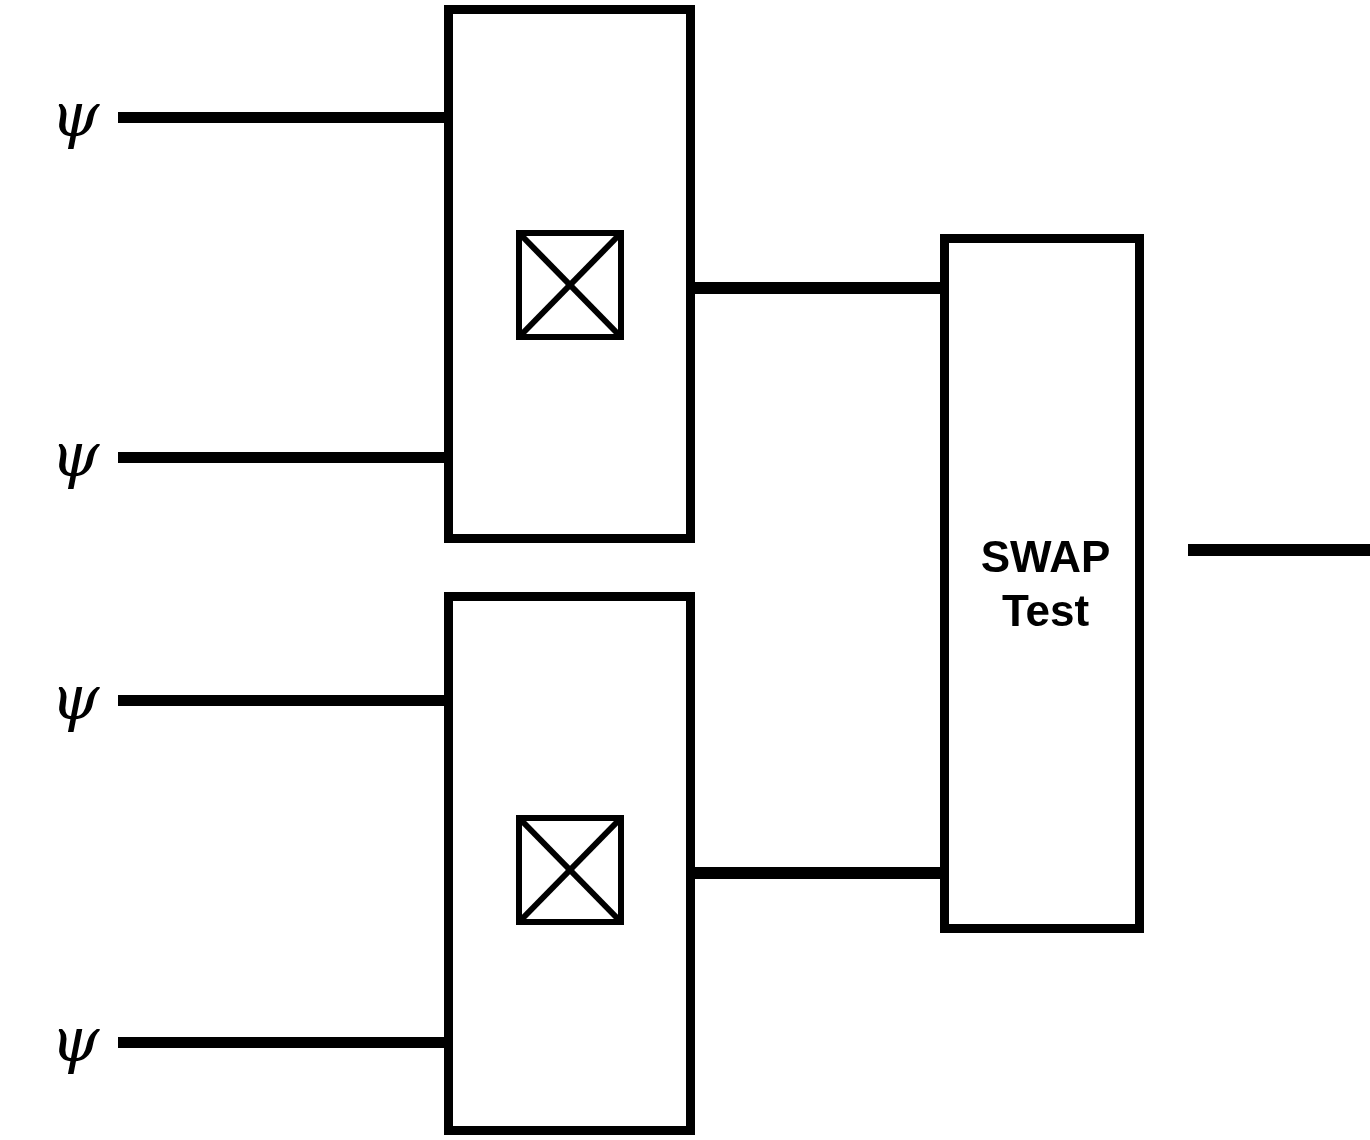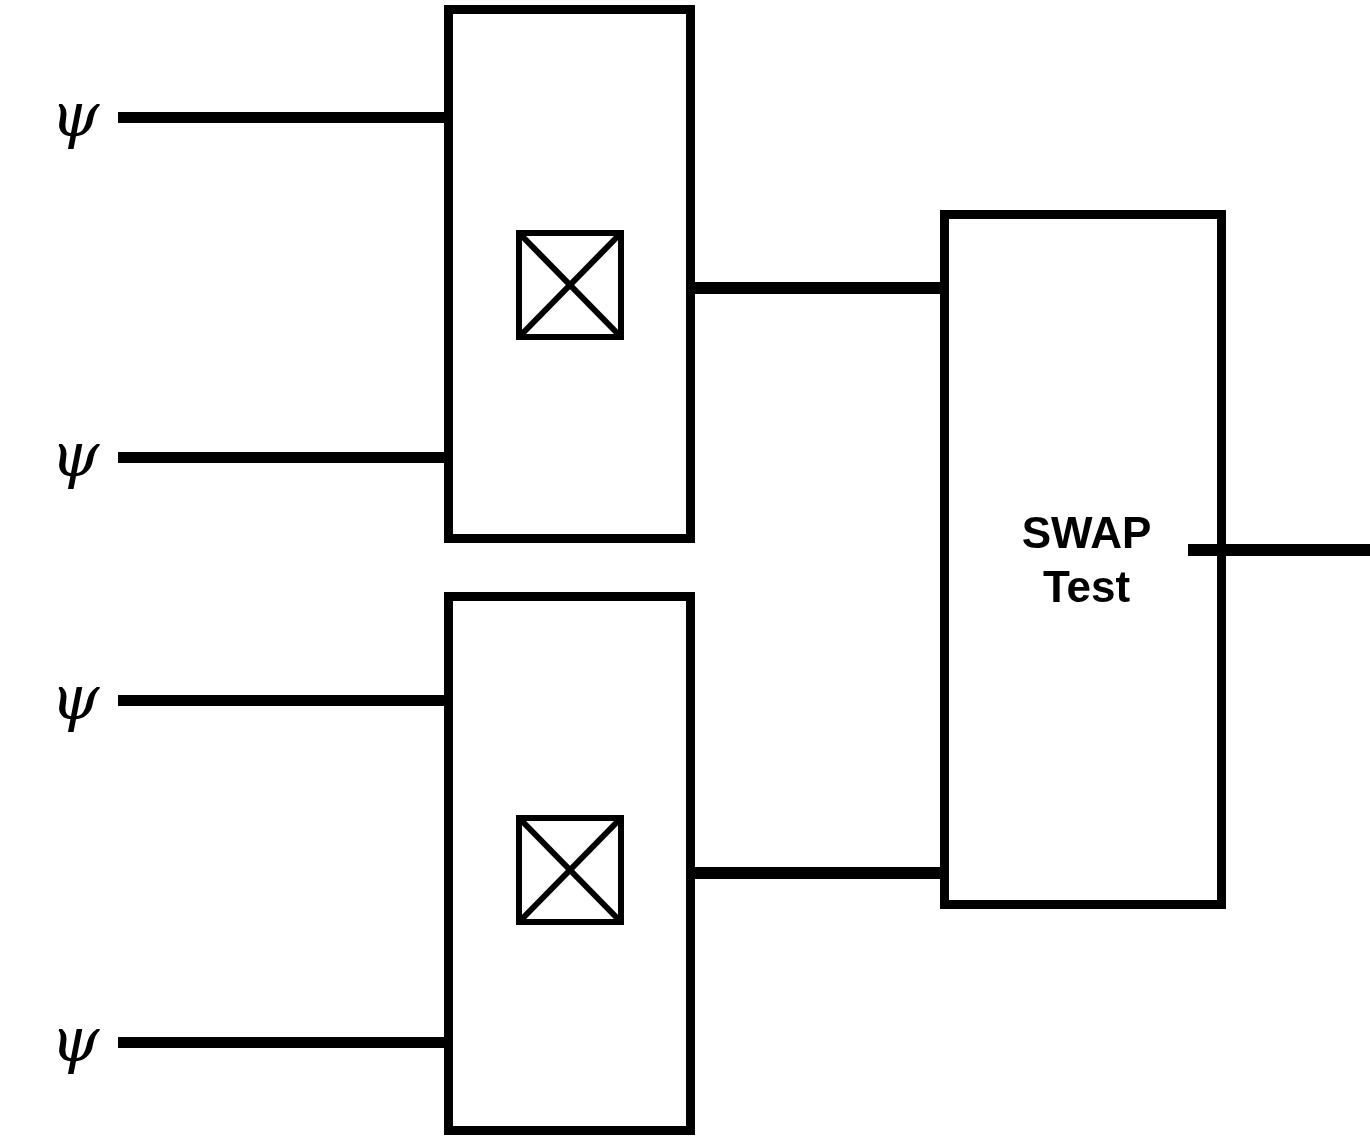--- a/index.html
+++ b/index.html
@@ -111,20 +111,20 @@
       <rect x="3" y="3" width="102" height="104" fill="#ffffff" stroke="#000000" stroke-width="6"></rect>
       <line x1="5" y1="5" x2="103" y2="105" stroke="#000000" stroke-width="6"></line>
       <line x1="103" y1="5" x2="5" y2="105" stroke="#000000" stroke-width="6"></line>
     </svg>
   </div>
 
   <div class="wire" style="left:695px; top:282px; width:250px; height:12px;"></div>
 
   <div class="wire" style="left:695px; top:867px; width:250px; height:12px;"></div>
 
-  <div class="swap-box" style="left:940px; top:210px; width:286px; height:699px;padding-left:7px;">
+  <div class="swap-box" style="left:940px; top:234px; width:204px; height:699px;padding-left:7px;">
     <div class="swap-label">SWAP
 Test</div>
   </div>
 
   <div class="wire" style="left:1188px; top:544px; width:182px; height:12px;"></div>
 
 </div>
 
 </body></html>

